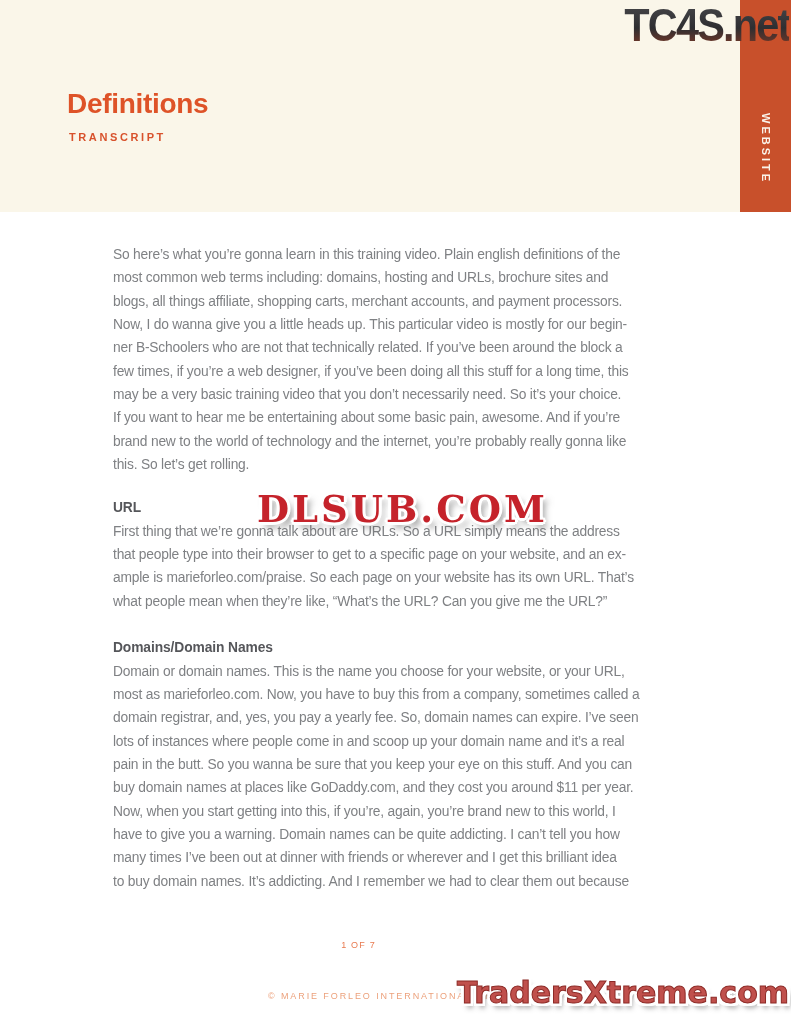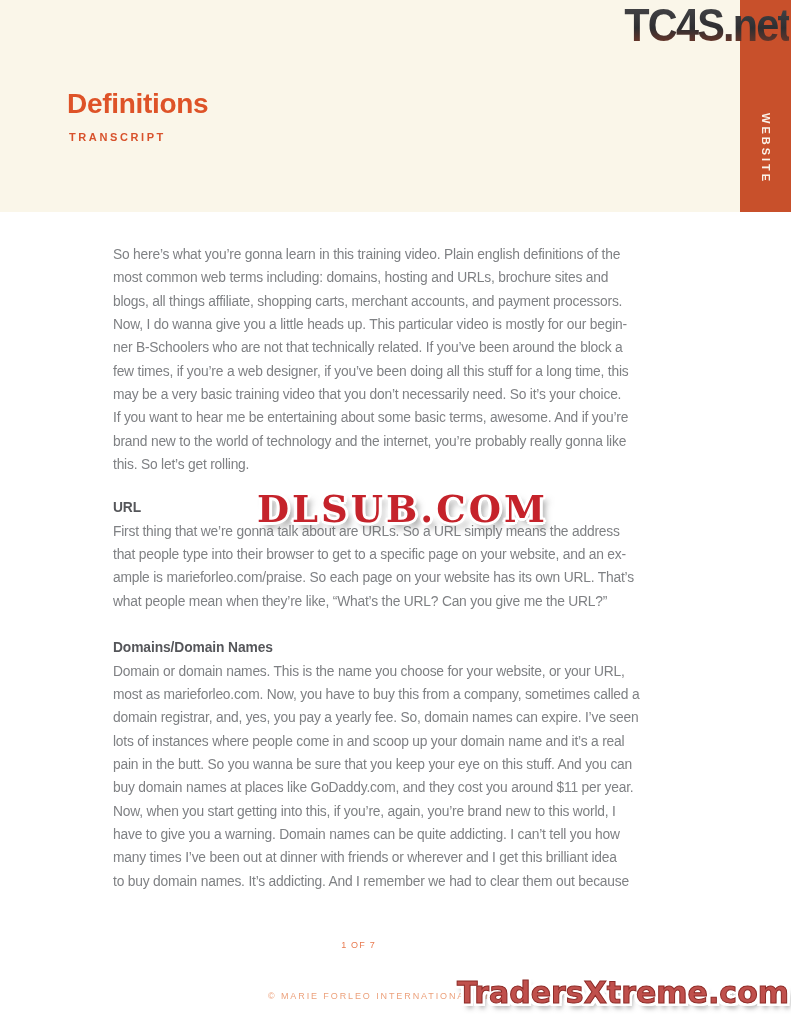--- a/index.html
+++ b/index.html
@@ -76,21 +76,21 @@
 
   <div class="content">
     <div class="para">
         <div class="tline">So here’s what you’re gonna learn in this training video. Plain english definitions of the</div>
         <div class="tline">most common web terms including: domains, hosting and URLs, brochure sites and</div>
         <div class="tline">blogs, all things affiliate, shopping carts, merchant accounts, and payment processors.</div>
         <div class="tline">Now, I do wanna give you a little heads up. This particular video is mostly for our begin-</div>
         <div class="tline">ner B-Schoolers who are not that technically related. If you’ve been around the block a</div>
         <div class="tline">few times, if you’re a web designer, if you’ve been doing all this stuff for a long time, this</div>
         <div class="tline">may be a very basic training video that you don’t necessarily need. So it’s your choice.</div>
-        <div class="tline">If you want to hear me be entertaining about some basic terms, awesome. And if you’re</div>
+        <div class="tline">If you want to hear me be entertaining about some basic pain, awesome. And if you’re</div>
         <div class="tline">brand new to the world of technology and the internet, you’re probably really gonna like</div>
         <div class="tline">this. So let’s get rolling.</div>
       </div>
 
     <div class="section-url">
       <div class="sec-heading">URL</div>
       <div class="para">
           <div class="tline">First thing that we’re gonna talk about are URLs. So a URL simply means the address</div>
           <div class="tline">that people type into their browser to get to a specific page on your website, and an ex-</div>
           <div class="tline">ample is marieforleo.com/praise. So each page on your website has its own URL. That’s</div>

